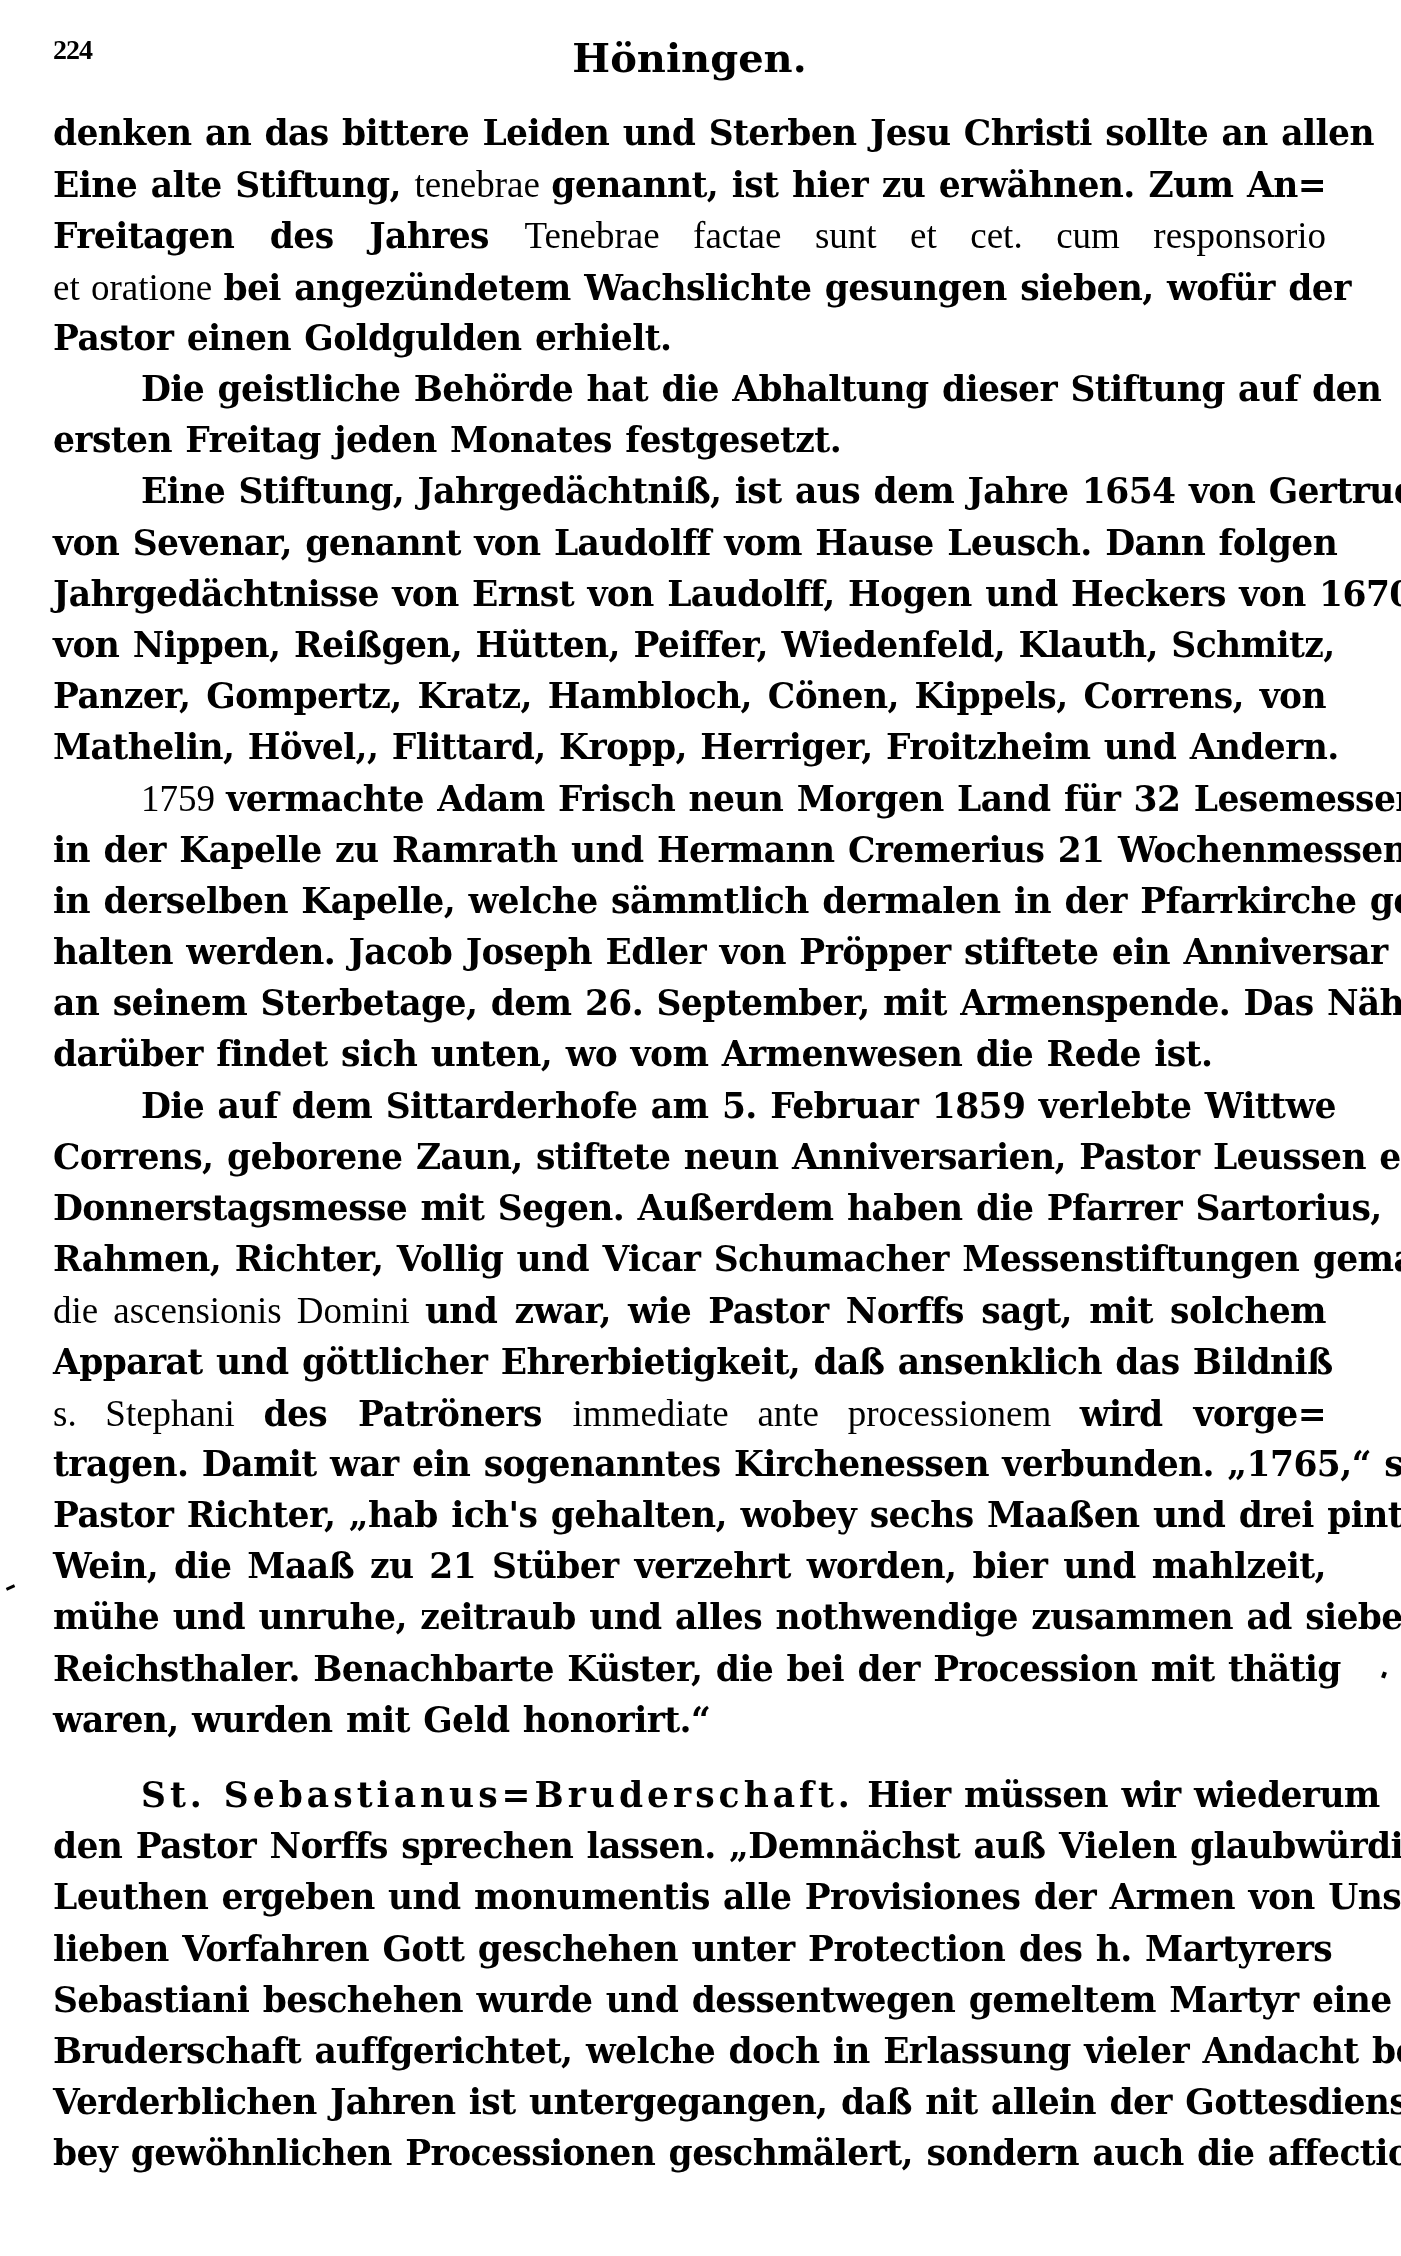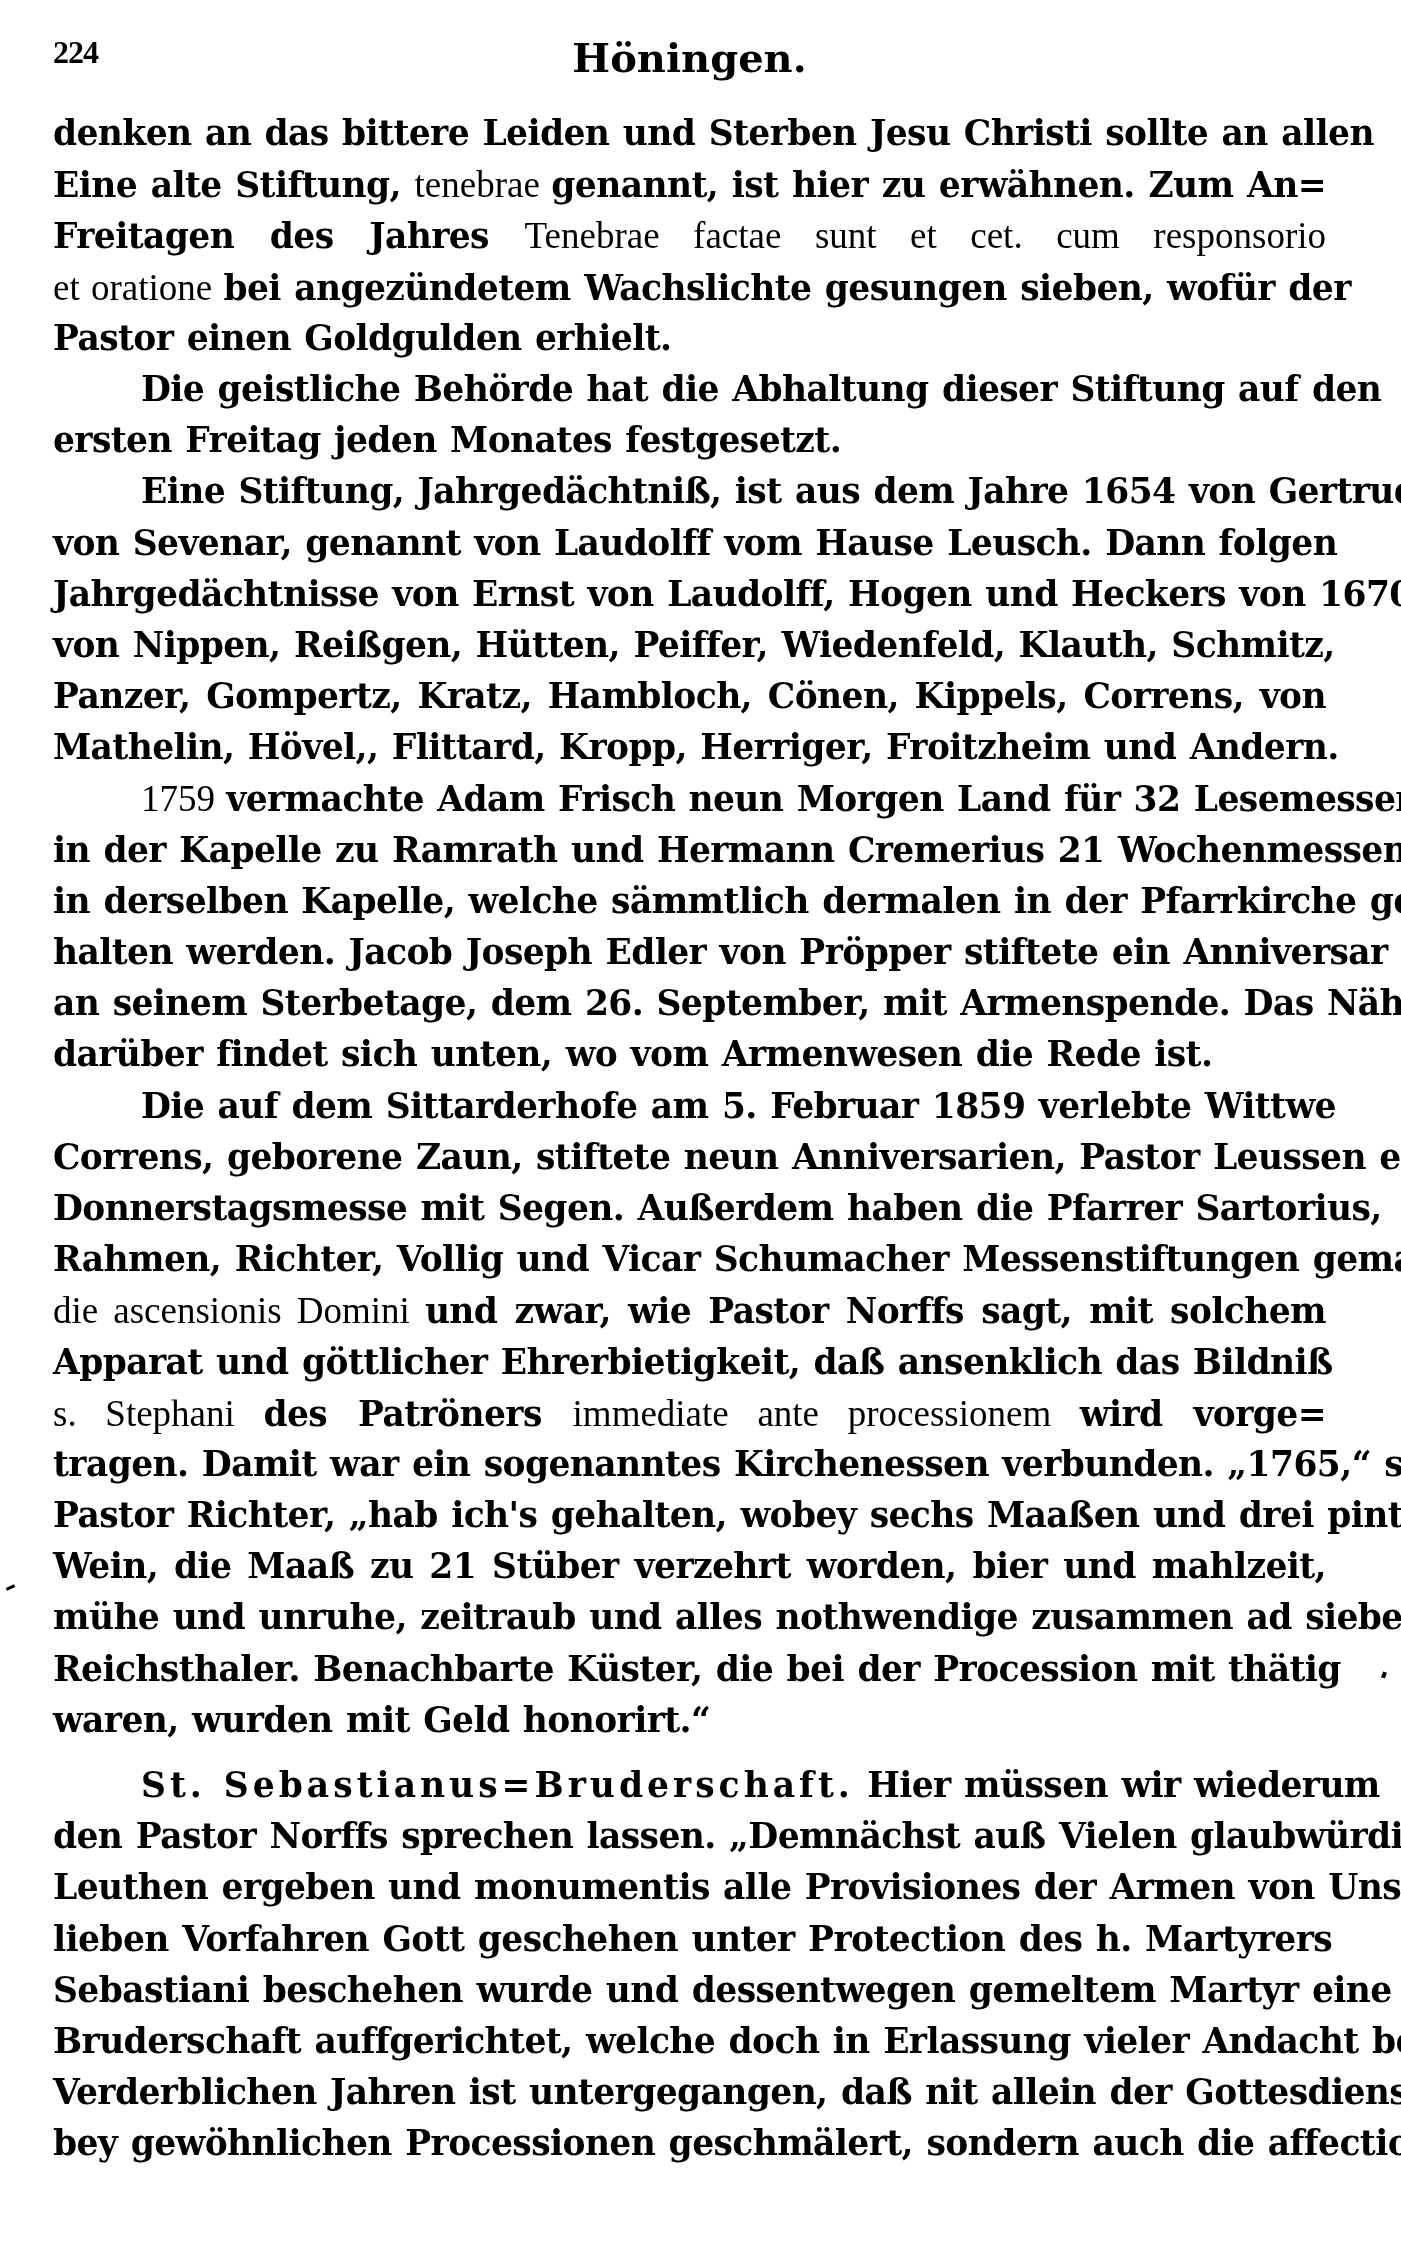--- a/index.html
+++ b/index.html
@@ -1,28 +1,28 @@
 <!DOCTYPE html>
 <html><head>
 <meta charset="utf-8">
 <style>
   html, body { margin: 0; padding: 0; background: #ffffff; }
   body { width: 1401px; height: 2256px; position: relative; overflow: hidden;
          font-family: "DejaVu Serif", "Liberation Serif", serif; color: #000; }
-  .page-number { position: absolute; left: 53px; top: 34px; font-size: 32px; font-weight: bold;
+  .page-number { position: absolute; left: 53px; top: 34px; font-size: 28px; font-weight: bold;
                  font-family: "Liberation Serif", "DejaVu Serif", serif; letter-spacing: -1px; }
   .running-head { position: absolute; left: 0; width: 1379px; top: 34px; text-align: center;
                   font-size: 40px; font-weight: bold; font-family: "DejaVu Serif", serif; }
   .body-text { position: absolute; left: 53px; top: 108px; width: 1273px; }
   .line { height: 51.2px; line-height: 51.2px; font-size: 34.5px; white-space: nowrap;
           text-align: justify; text-align-last: justify; font-weight: bold;
           letter-spacing: -0.6px; word-spacing: 2px; overflow: visible; }
   .line.last { text-align-last: left; }
   .line.indent { padding-left: 88px; }
-  .line.gap-before { margin-top: 14px; }
+  .line.gap-before { margin-top: 24px; }
   .latin { font-weight: normal; font-family: "Liberation Serif", "DejaVu Serif", serif; font-size: 37px; letter-spacing: 0; }
   .spaced { letter-spacing: 4px; }
   .stray-mark { position: absolute; background: #000; }
   .stray-left { left: 6px; top: 1586px; width: 9px; height: 3px; transform: rotate(-25deg); }
   .stray-right { left: 1382px; top: 1672px; width: 4px; height: 6px; transform: rotate(20deg); }
 </style>
 </head>
 <body>
 
 <div>

